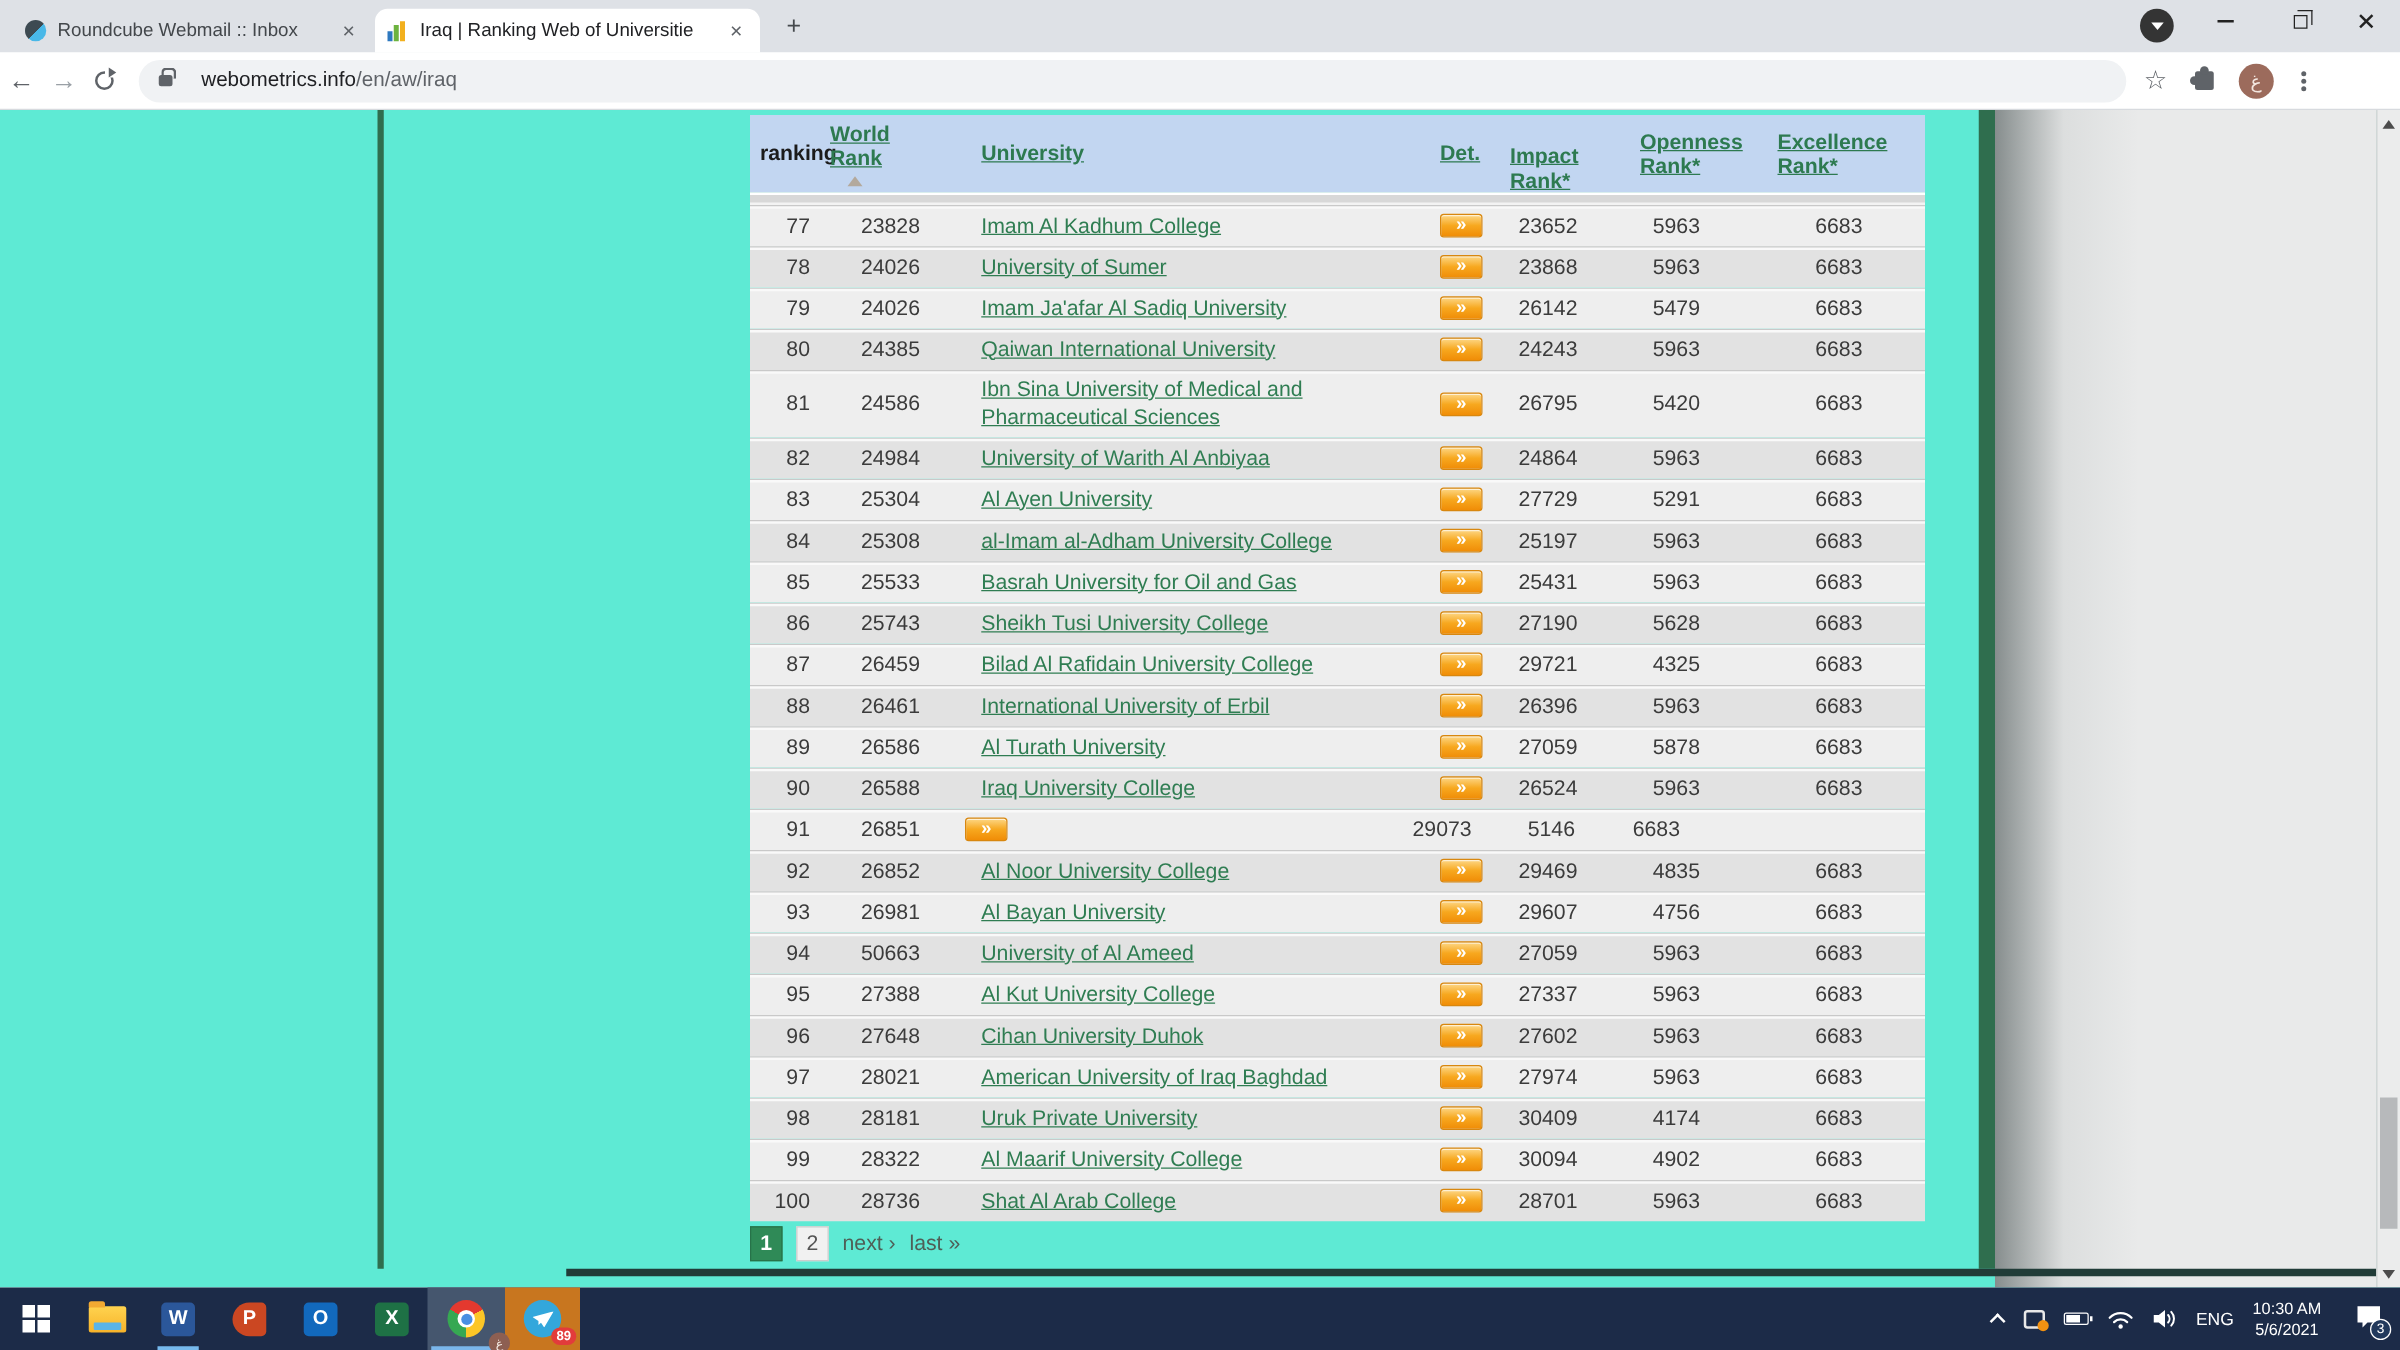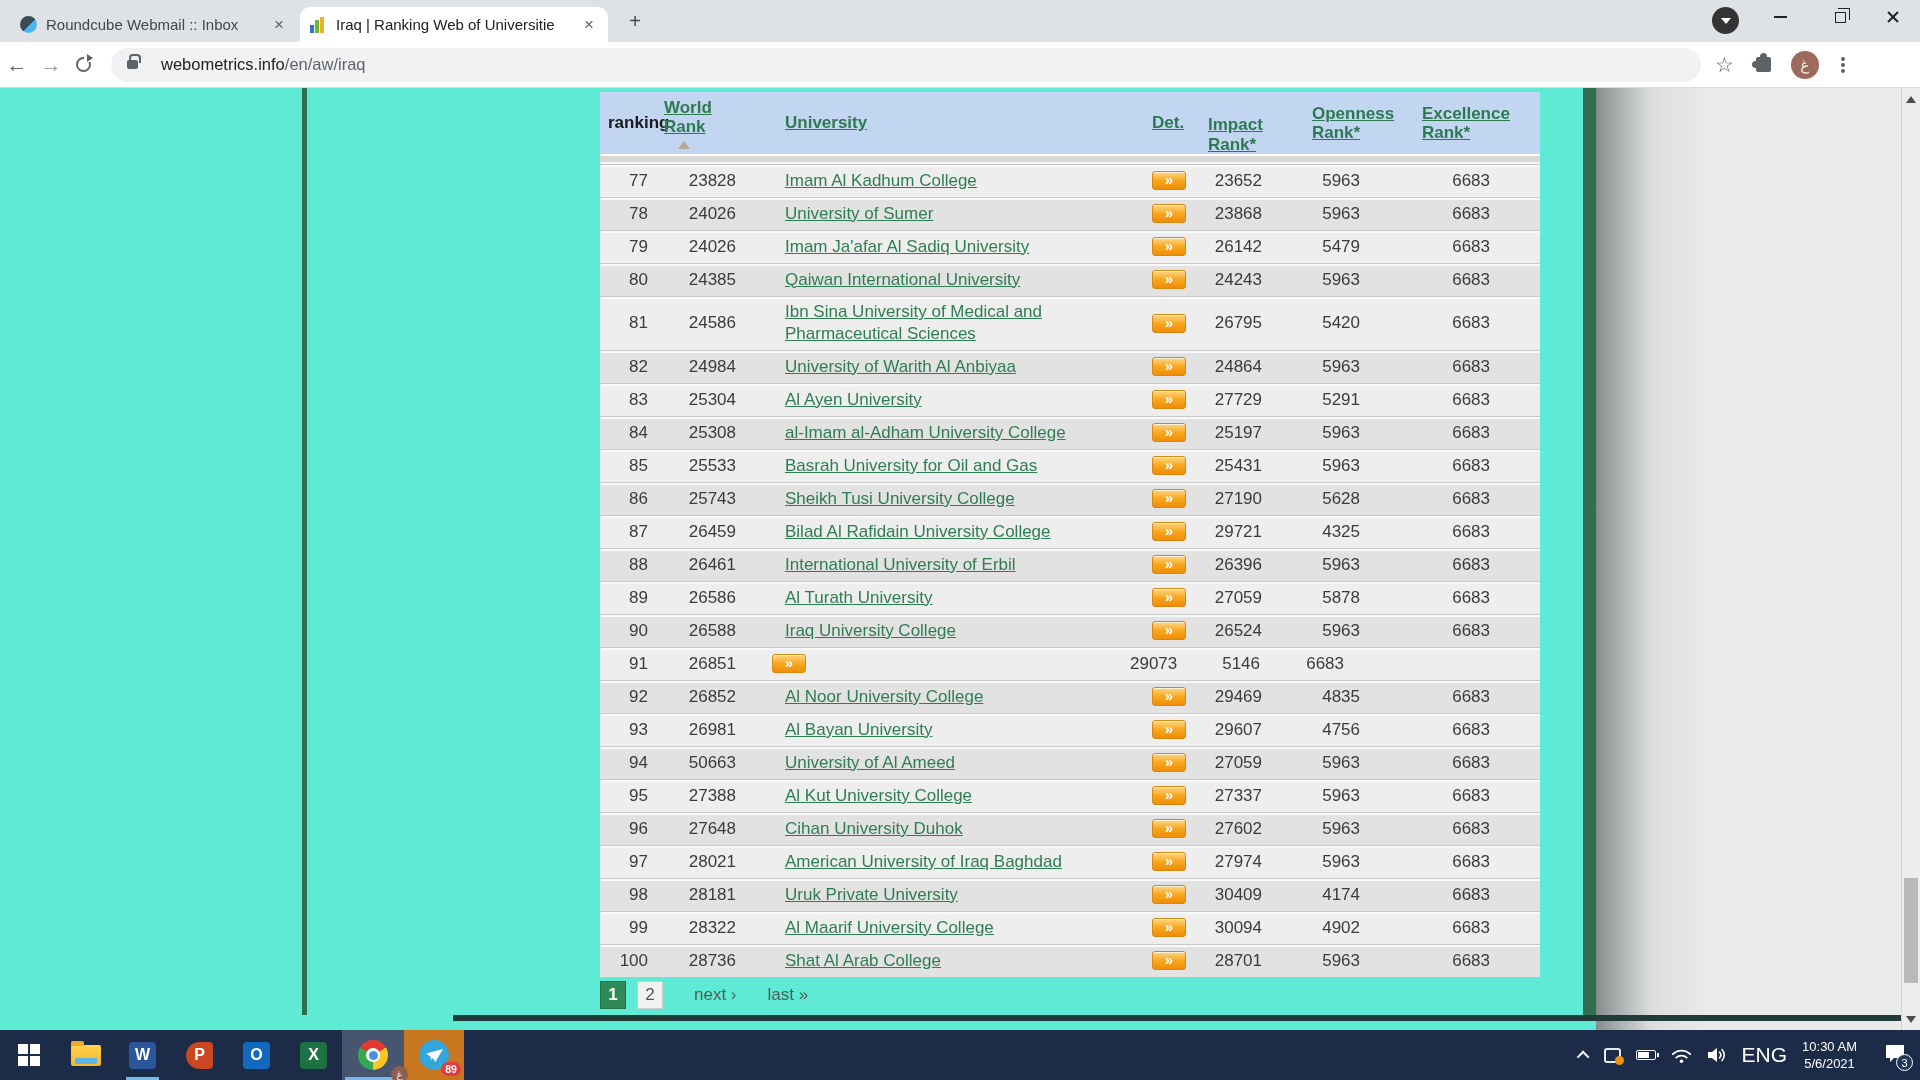--- a/index.html
+++ b/index.html
@@ -107,21 +107,21 @@
     background:linear-gradient(#fdd786,#f7a81f 50%,#f08d07);color:#fff;font-weight:bold;font-size:15px;
     line-height:16px;text-align:center;box-shadow:inset 0 1px 0 rgba(255,255,255,.65);cursor:pointer;}
   .c-imp{text-align:right;padding-right:32px;}
   .c-open{text-align:right;padding-right:34px;}
   .c-exc{text-align:right;padding-right:50px;}
   
   .pager{position:absolute;left:600px;top:893px;display:flex;align-items:center;gap:11px;font-size:17px;}
   .pg-box{width:26px;height:28px;display:flex;align-items:center;justify-content:center;cursor:pointer;}
   .pg-current{background:#2f8a57;border:1px solid #277349;color:#fff;font-weight:bold;cursor:default;}
   .pg-plain{background:#f1f1f1;border:1px solid #cccccc;color:#555;}
-  .pg-link{color:#4f5f57;cursor:pointer;margin-left:20px;}
+  .pg-link{color:#4f5f57;cursor:pointer;}
   
   .taskbar{position:absolute;top:1030px;left:0;width:1920px;height:50px;background:#1c2b48;
     display:flex;align-items:center;color:#fff;}
   .tb-item{width:57px;height:50px;display:flex;align-items:center;justify-content:center;
     position:relative;cursor:pointer;flex:none;}
   .tb-underline{position:absolute;bottom:0;left:12px;right:12px;height:3px;background:#76b9ed;}
   .win-logo{display:grid;grid-template-columns:10px 10px;grid-template-rows:10px 10px;gap:2px;}
   .win-logo i{background:#fff;display:block;}
   .folder{width:30px;height:21px;background:linear-gradient(#ffd34f,#f7b32a);border-radius:2px;position:relative;}
   .folder::before{content:"";position:absolute;top:-4px;left:0;width:13px;height:5px;
@@ -151,21 +151,21 @@
   .tray{margin-left:auto;display:flex;align-items:center;gap:15px;padding-right:8px;}
   .tray-ic{display:flex;align-items:center;justify-content:center;cursor:pointer;}
   .chev-up{width:9px;height:9px;border-left:2px solid #fff;border-top:2px solid #fff;
     transform:rotate(45deg) translateY(2px);}
   .teams-ic{width:17px;height:15px;border:2px solid #e8e8e8;border-radius:3px;position:relative;}
   .teams-ic::after{content:"";position:absolute;right:-5px;bottom:-4px;width:9px;height:9px;
     border-radius:50%;background:#f29111;}
   .battery{width:20px;height:10px;border:1.5px solid #fff;border-radius:2px;position:relative;}
   .battery::before{content:"";position:absolute;right:-4px;top:2px;width:2px;height:4px;background:#fff;}
   .battery::after{content:"";position:absolute;left:1px;top:1px;bottom:1px;width:11px;background:#fff;}
-  .tray-label{font-size:21px;cursor:pointer;}
+  .tray-label{font-size:14px;cursor:pointer;}
   .clock{font-size:13px;line-height:17px;text-align:center;cursor:pointer;}
   .notif{position:relative;cursor:pointer;margin-left:12px;margin-right:6px;}
   .notif-badge{position:absolute;right:-7px;bottom:-4px;width:17px;height:17px;border-radius:50%;
     background:#22395c;border:1.5px solid #fff;color:#fff;font-size:11px;display:flex;
     align-items:center;justify-content:center;}
 </style>
 </head>
 <body>
 
 <div class="tabbar">

